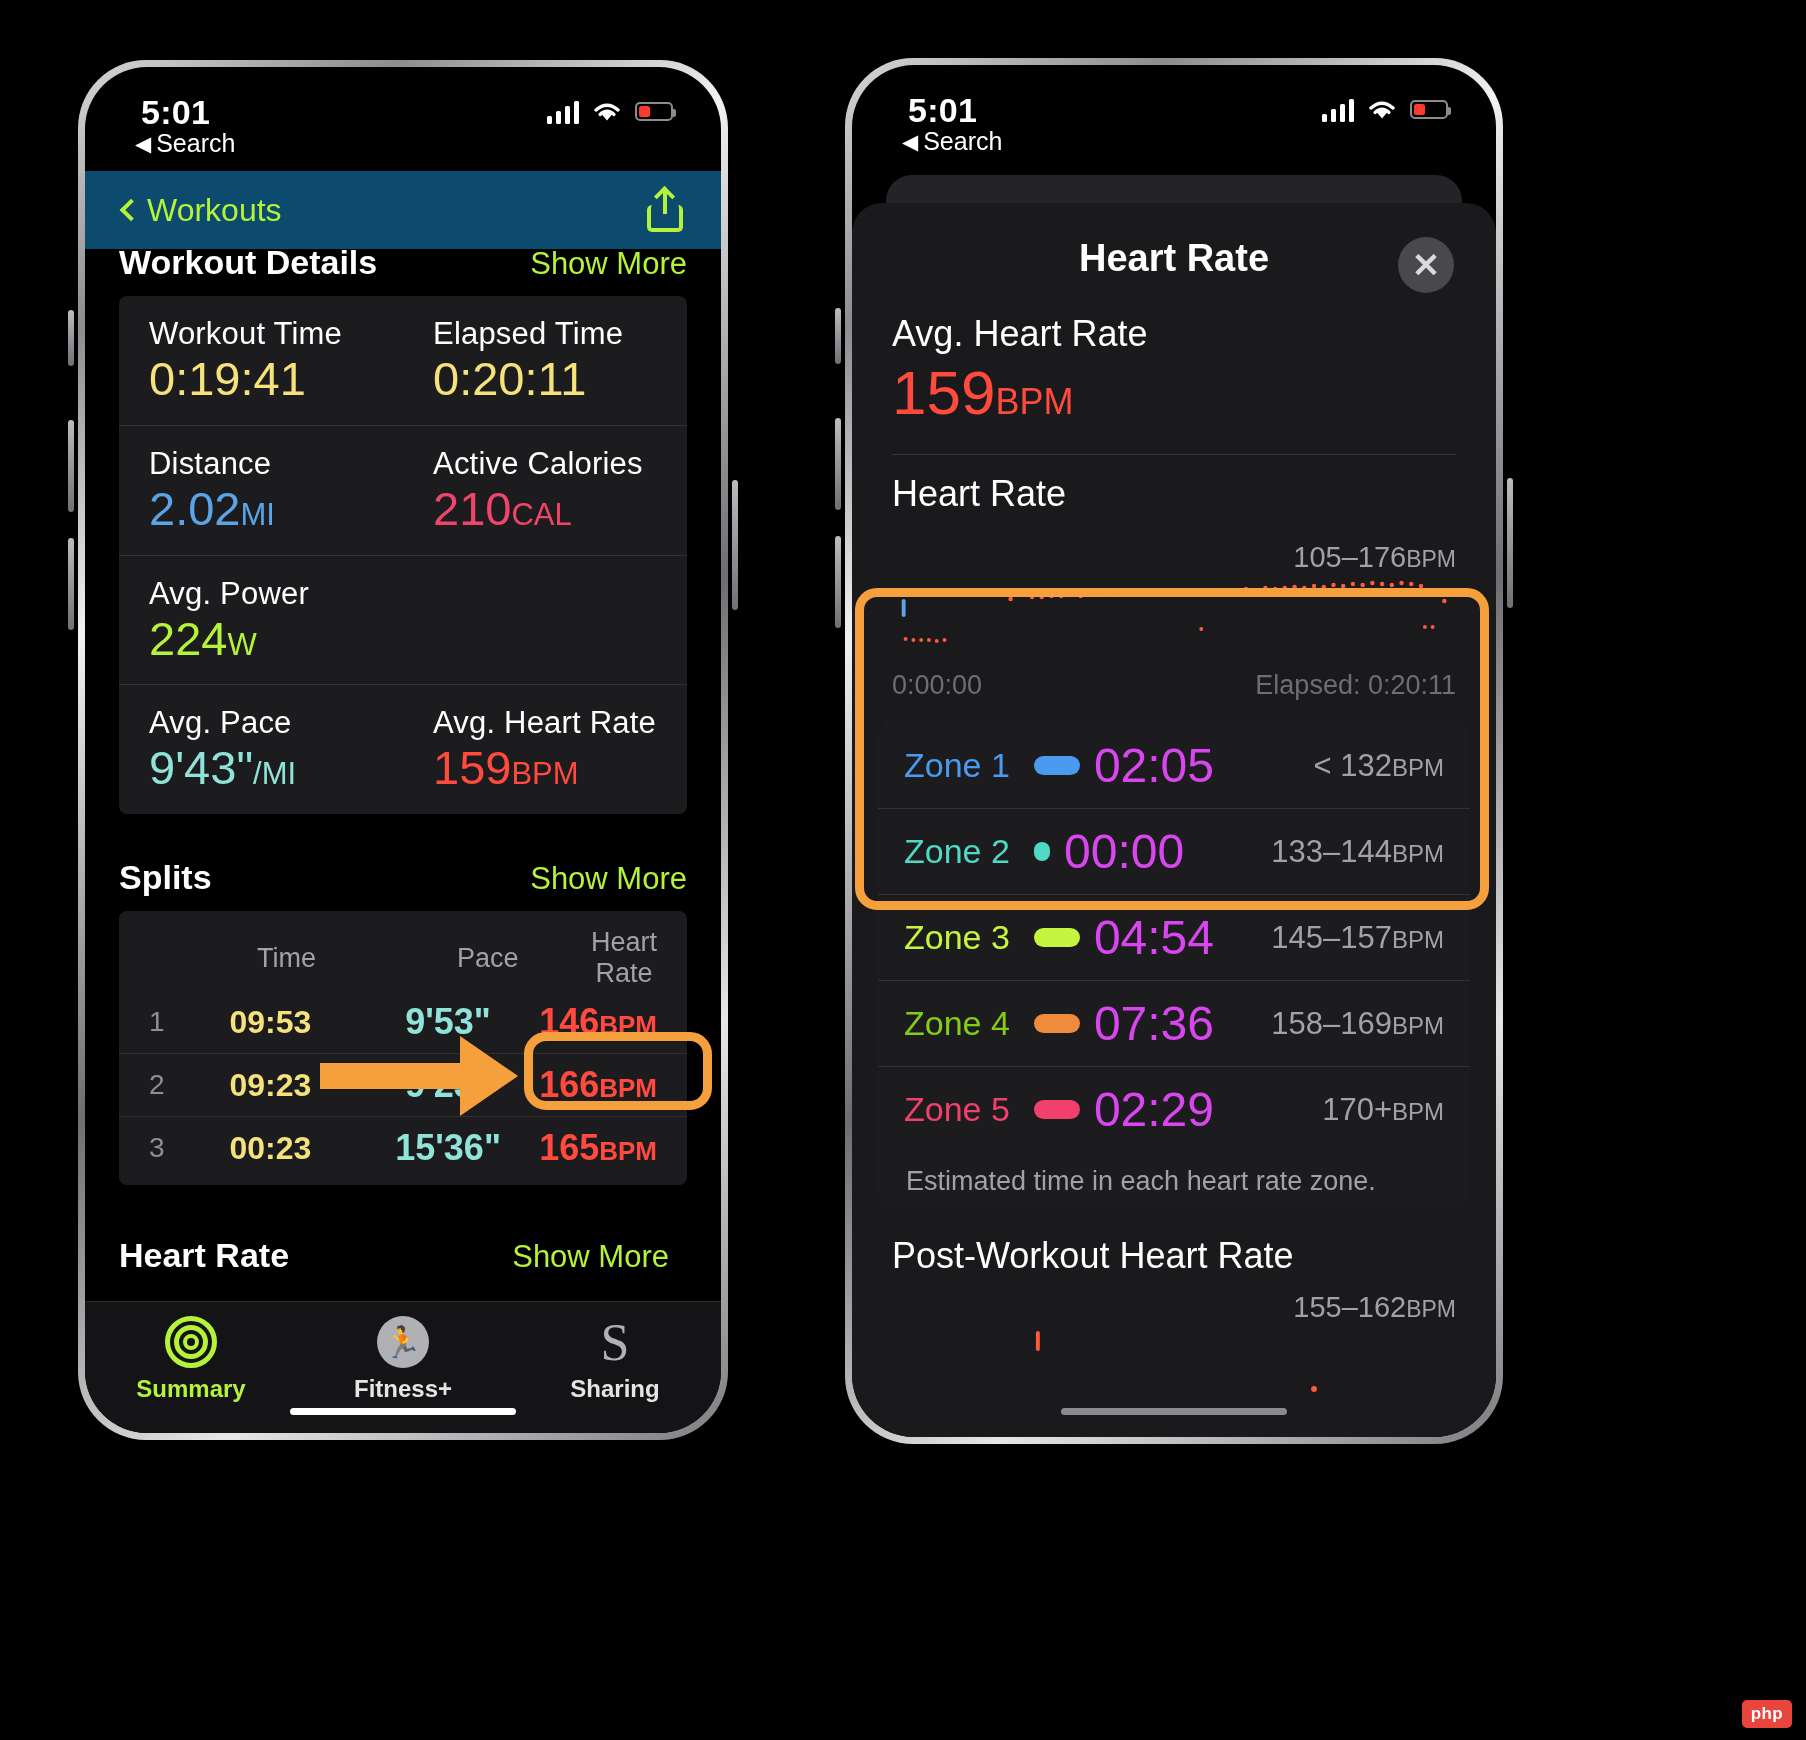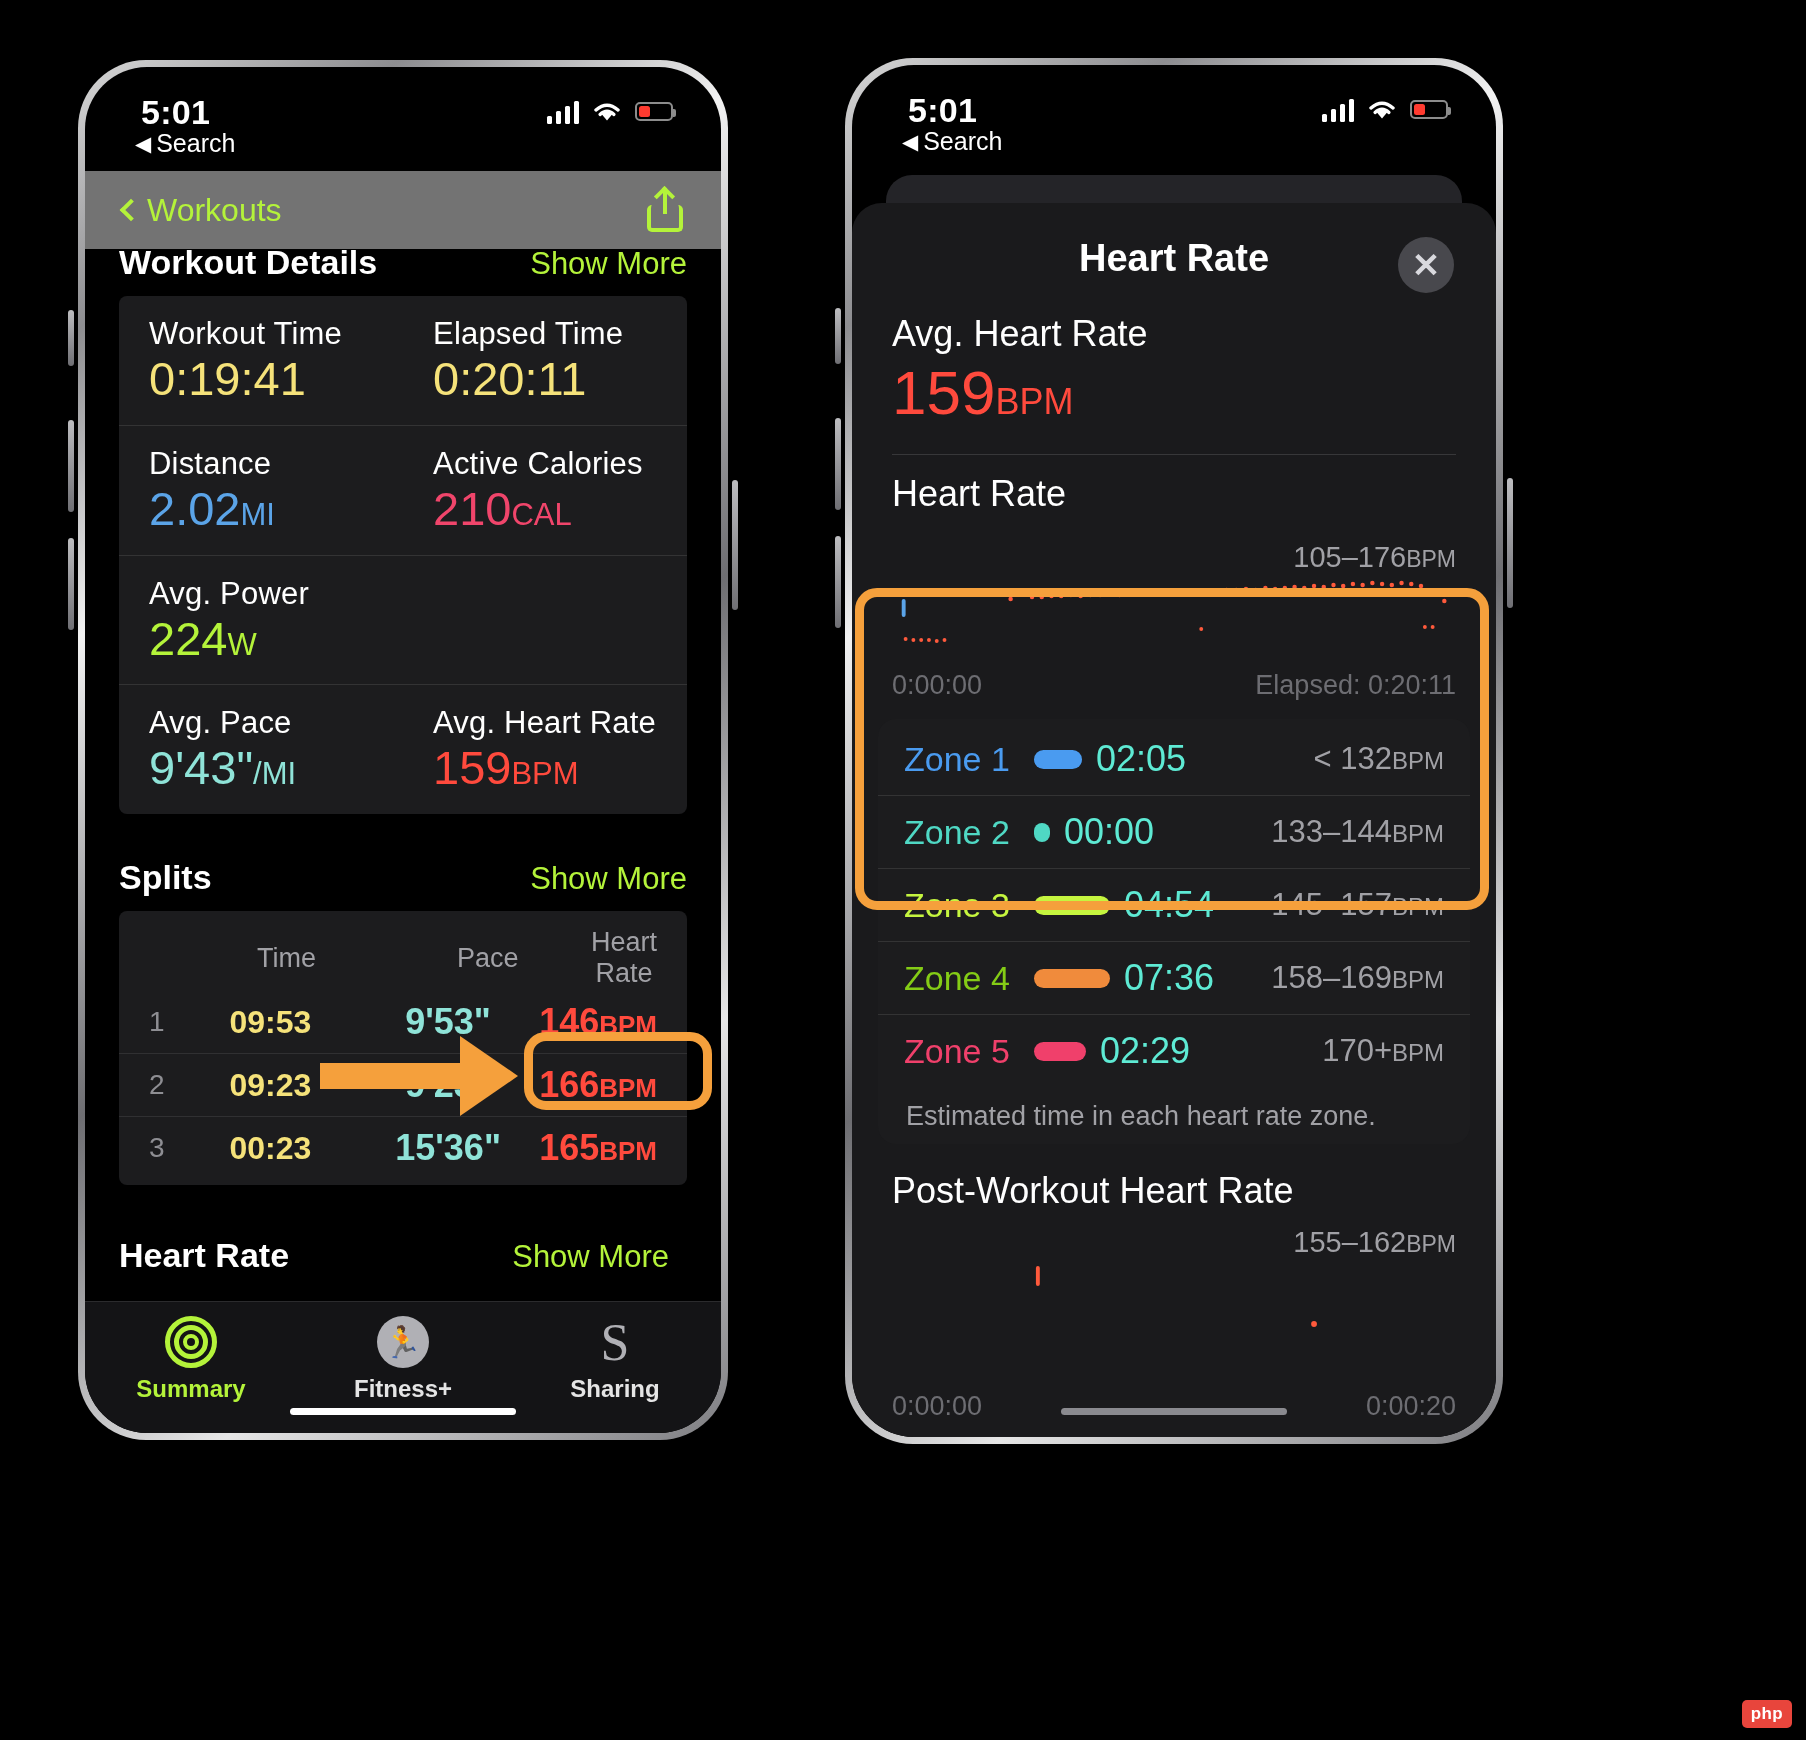--- a/index.html
+++ b/index.html
@@ -68,21 +68,21 @@
   .back-search {
     position: absolute; left: 50px; top: 62px;
     color: #fff; font-size: 25px; display: flex; align-items: center; gap: 5px;
   }
   .back-search .caret { font-size: 21px; }
 
   
   .navbar {
     position: absolute; top: 104px; left: 0; right: 0; height: 78px;
     display: flex; align-items: center; justify-content: space-between;
-    padding: 0 38px; z-index: 25; background: #737373;
+    padding: 0 38px; z-index: 25; background: #0c4a6e;
   }
   .nav-back { display: flex; align-items: center; gap: 8px; color: #b4f33a; }
   .nav-back .chev {
     width: 16px; height: 16px; border-left: 4.5px solid #b4f33a;
     border-bottom: 4.5px solid #b4f33a; transform: rotate(45deg);
   }
   .nav-back span { font-size: 32px; font-weight: 500; }
   .share-icon { width: 36px; height: 44px; position: relative; }
   .share-icon .box {
     position: absolute; bottom: 0; left: 0; width: 36px; height: 27px;
@@ -224,21 +224,21 @@
   }
 
   .zones-card { background: #1c1c1e; border-radius: 18px; margin: 0 26px; padding: 4px 0 10px; }
   .zone-row {
     display: flex; align-items: center; padding: 15px 26px;
   }
   .zone-row + .zone-row { border-top: 1px solid rgba(255,255,255,.10); }
   .z-name { width: 130px; font-size: 34px; font-weight: 500; }
   .z-bar-cell { width: 180px; display: flex; align-items: center; }
   .z-bar { height: 19px; border-radius: 10px; }
-  .z-time { color: #5eead4; font-size: 36px; font-weight: 500; margin-left: 14px; }
+  .z-time { color: #d946ef; font-size: 48px; font-weight: 500; margin-left: 14px; }
   .z-range { margin-left: auto; color: #a1a1a6; font-size: 31px; }
   .z-range .u { font-size: 24px; }
   .zones-note { color: #a1a1a6; font-size: 27px; padding: 14px 28px 2px; }
 
   .pw-title { color: #fff; font-size: 36px; padding: 0 40px; }
   .pw-chart { position: relative; height: 210px; margin: 0 40px; }
   .pw-chart .rng { position: absolute; right: 0; top: 14px; color: #a1a1a6; font-size: 29px; }
   .pw-chart .rng .u { font-size: 23px; }
   .pw-chart .ax {
     position: absolute; left: 0; right: 0; bottom: 0;

